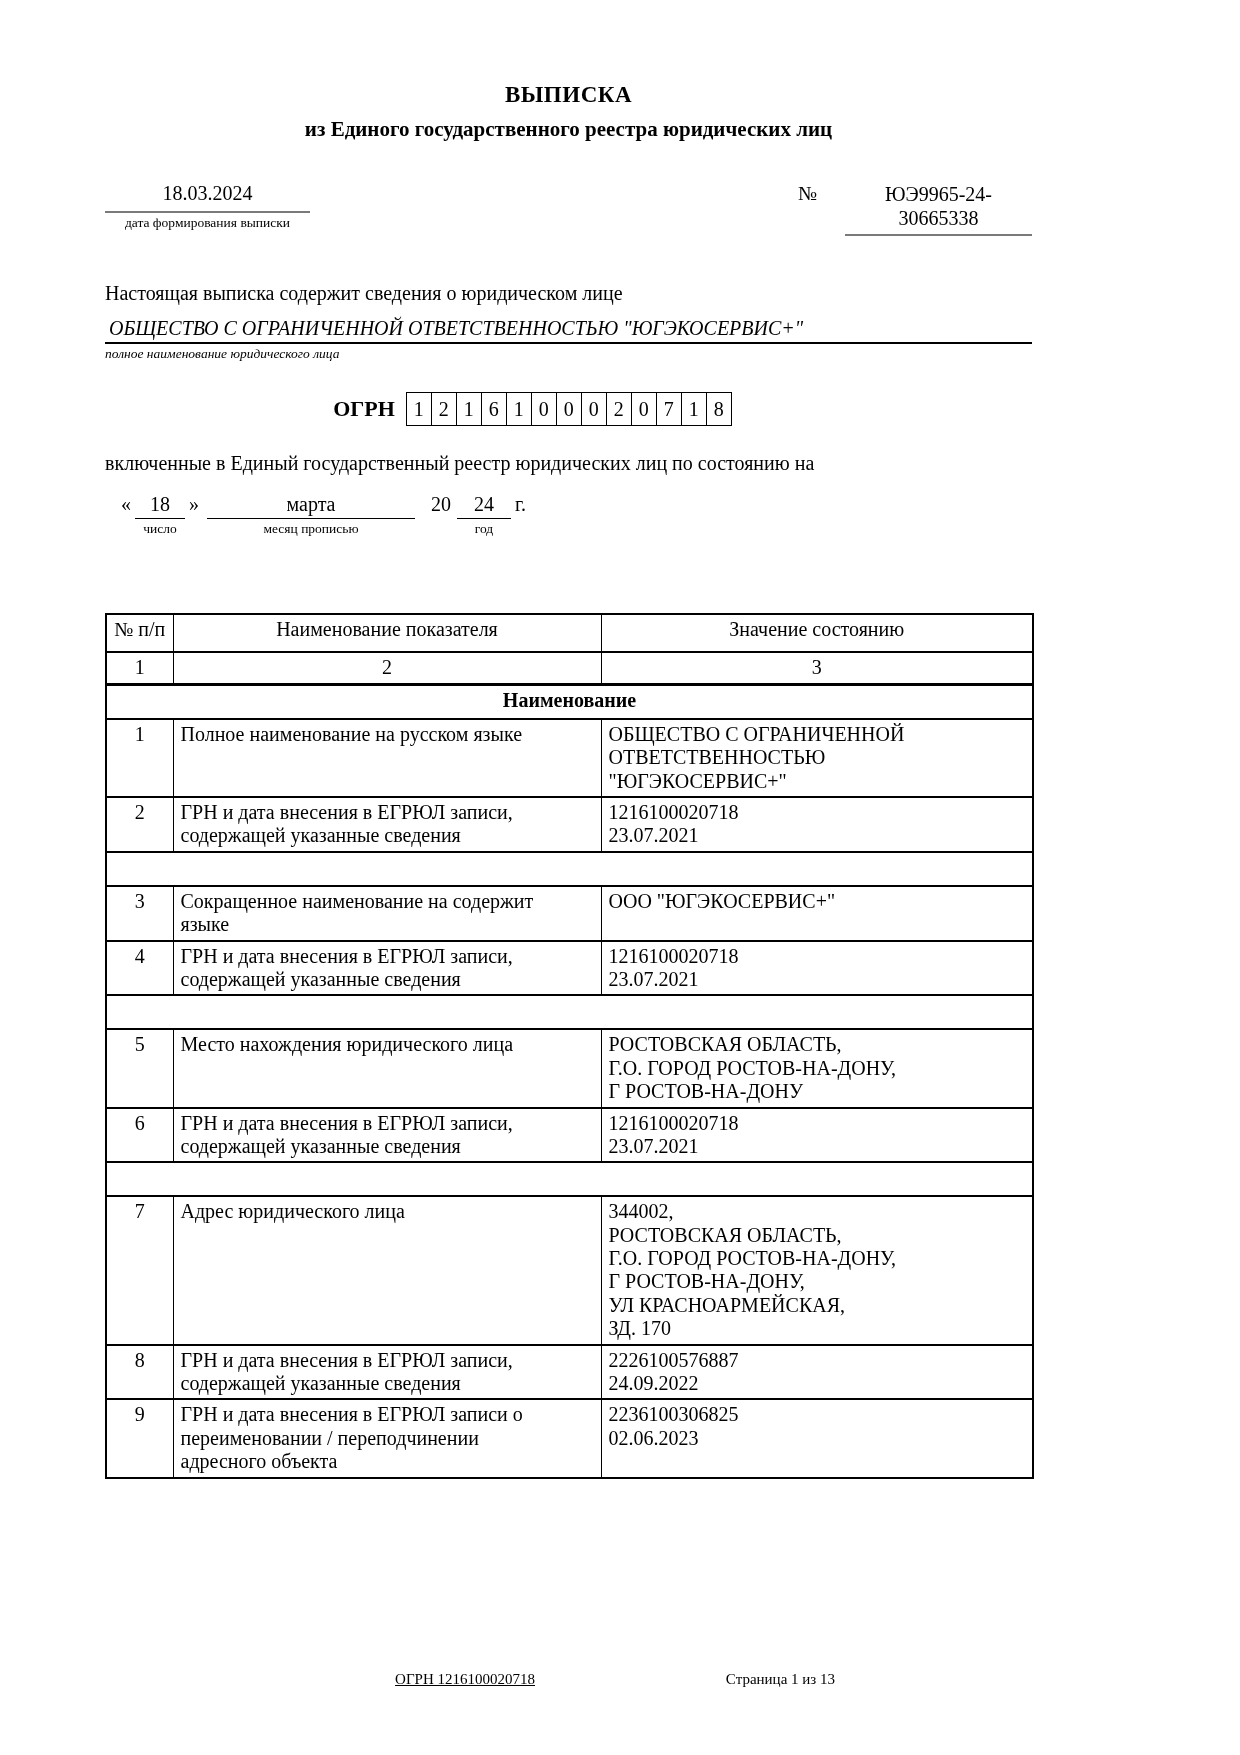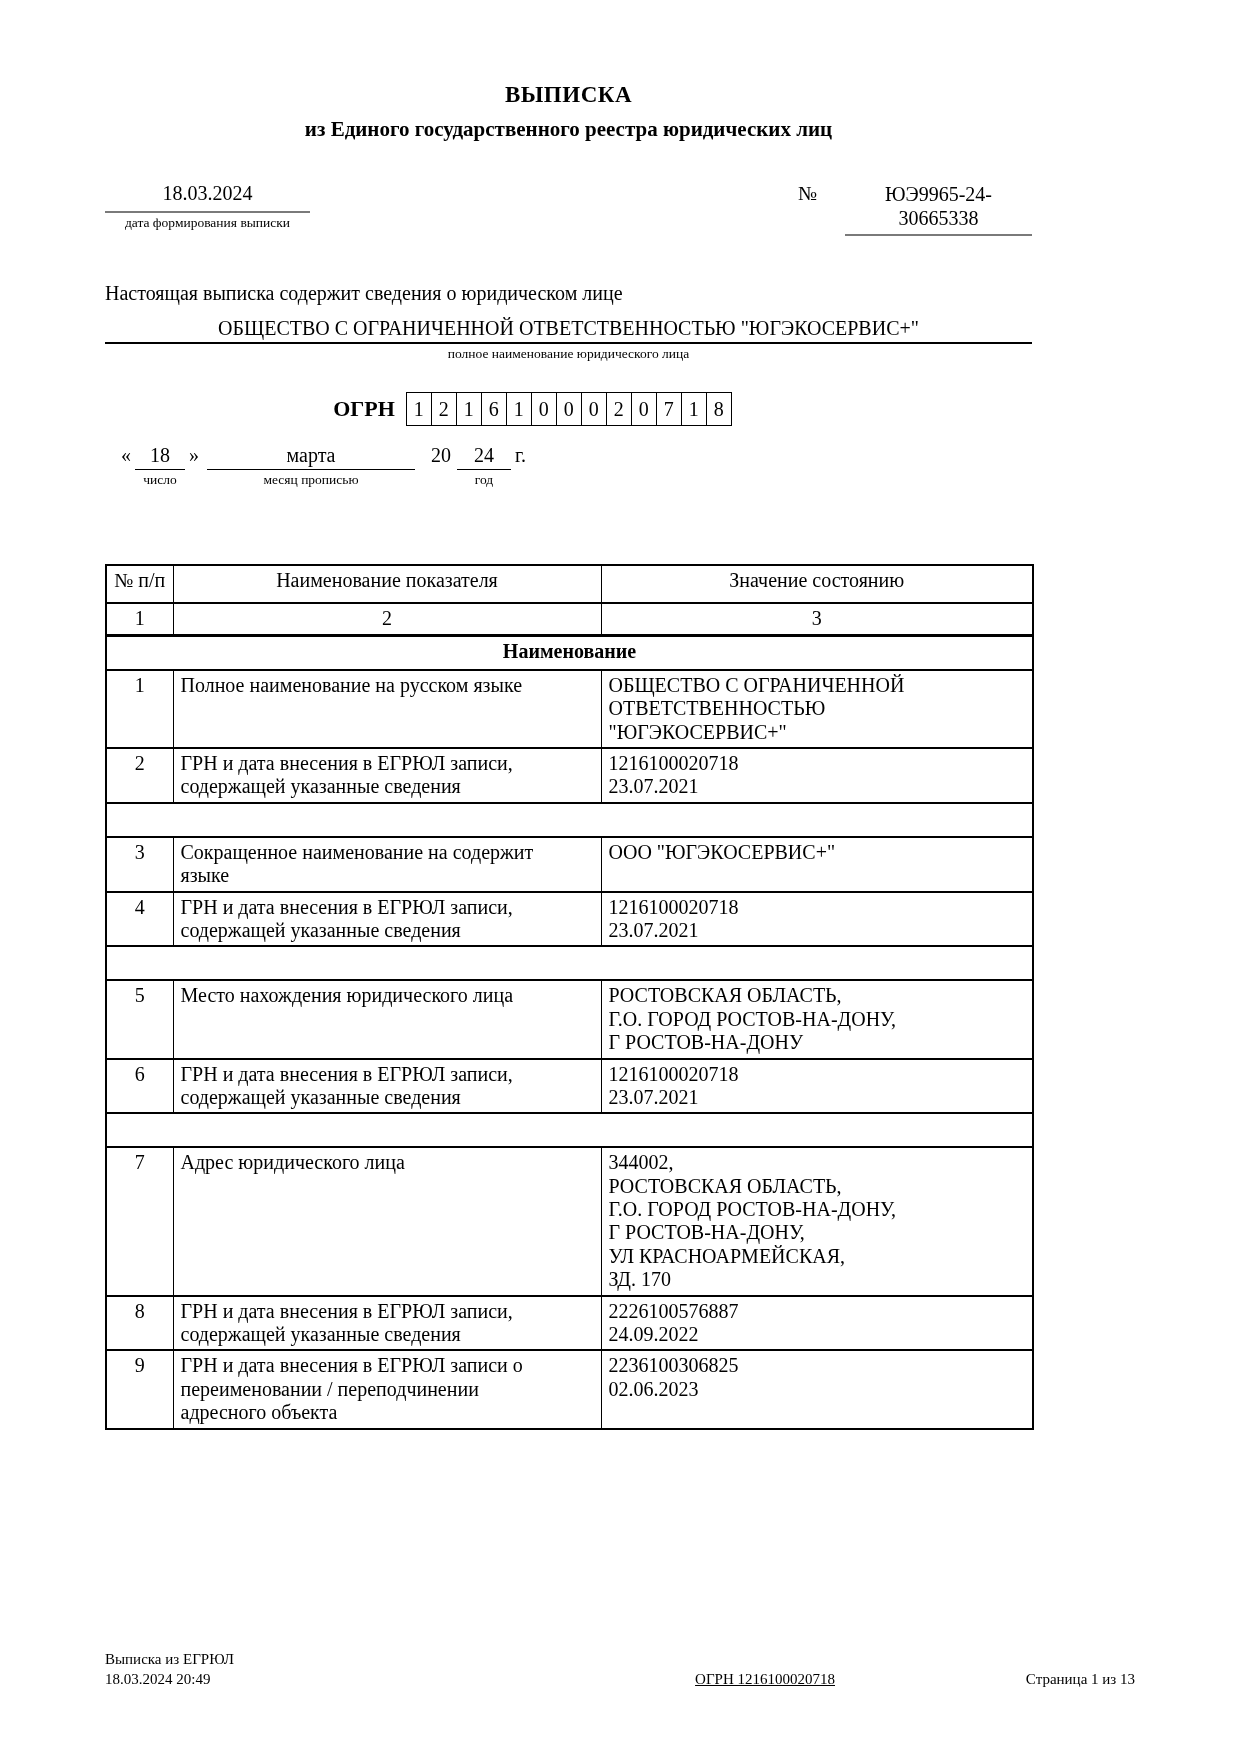--- a/index.html
+++ b/index.html
@@ -21,21 +21,21 @@
   .meta-date .value{padding-bottom:6px;}
   .grayline{border-bottom:2px solid #7a7a7a;}
   .caption{font-size:13.5px;line-height:1.1;}
   .meta-date .caption{margin-top:3px;}
   .meta-number{display:flex;align-items:flex-start;gap:28px;}
   .meta-number .num-sign{padding-top:0;}
   .num-block{width:187px;text-align:center;}
   .num-block .line{line-height:1.2;}
   .num-block .grayline{margin-top:4px;}
   .intro{margin-top:46px;}
-  .company-wrap{margin-top:12px;text-align:center;}
+  .company-wrap{margin-top:12px;font-style:italic;}
   .company-name{display:block;padding:0 4px 2px 4px;border-bottom:2px solid #000;}
   .company-caption{font-size:13.5px;margin-top:2px;}
   .ogrn-row{margin-top:30px;display:flex;justify-content:center;align-items:center;padding-right:72px;}
   .ogrn-label{font-weight:bold;font-size:22px;margin-right:12px;}
   .ogrn-boxes{display:flex;}
   .ogrn-box{
     width:24px;height:32px;border:1px solid #000;margin-left:-1px;
     display:flex;align-items:center;justify-content:center;font-size:20px;
   }
   .statement{margin-top:26px;}
@@ -121,20 +121,21 @@
           <span class="ogrn-box">0</span>
           <span class="ogrn-box">0</span>
           <span class="ogrn-box">2</span>
           <span class="ogrn-box">0</span>
           <span class="ogrn-box">7</span>
           <span class="ogrn-box">1</span>
           <span class="ogrn-box">8</span>
         </span>
     </div>
 
+    <div class="statement">включенные в Единый государственный реестр юридических лиц по состоянию на</div>
 
     <div class="fill-row">
       <span>«</span>
       <span class="fill-group fg-day">
         <div class="fv">18</div>
         <div class="caption">число</div>
       </span>
       <span>»</span>
       <span class="fill-group fg-month">
         <div class="fv">марта</div>
@@ -278,20 +279,16 @@
               <div>2236100306825</div>
               <div>02.06.2023</div>
             </td>
           </tr>
         </tbody>
     </table>
 
   </div>
 
   <div class="footer">
-    <div class="left">
-      <div>Выписка из ЕГРЮЛ</div>
-      <div>18.03.2024 20:49</div>
-    </div>
     <div class="center">ОГРН 1216100020718</div>
     <div class="right">Страница 1 из 13</div>
   </div>
 </div>
 
 </body></html>

